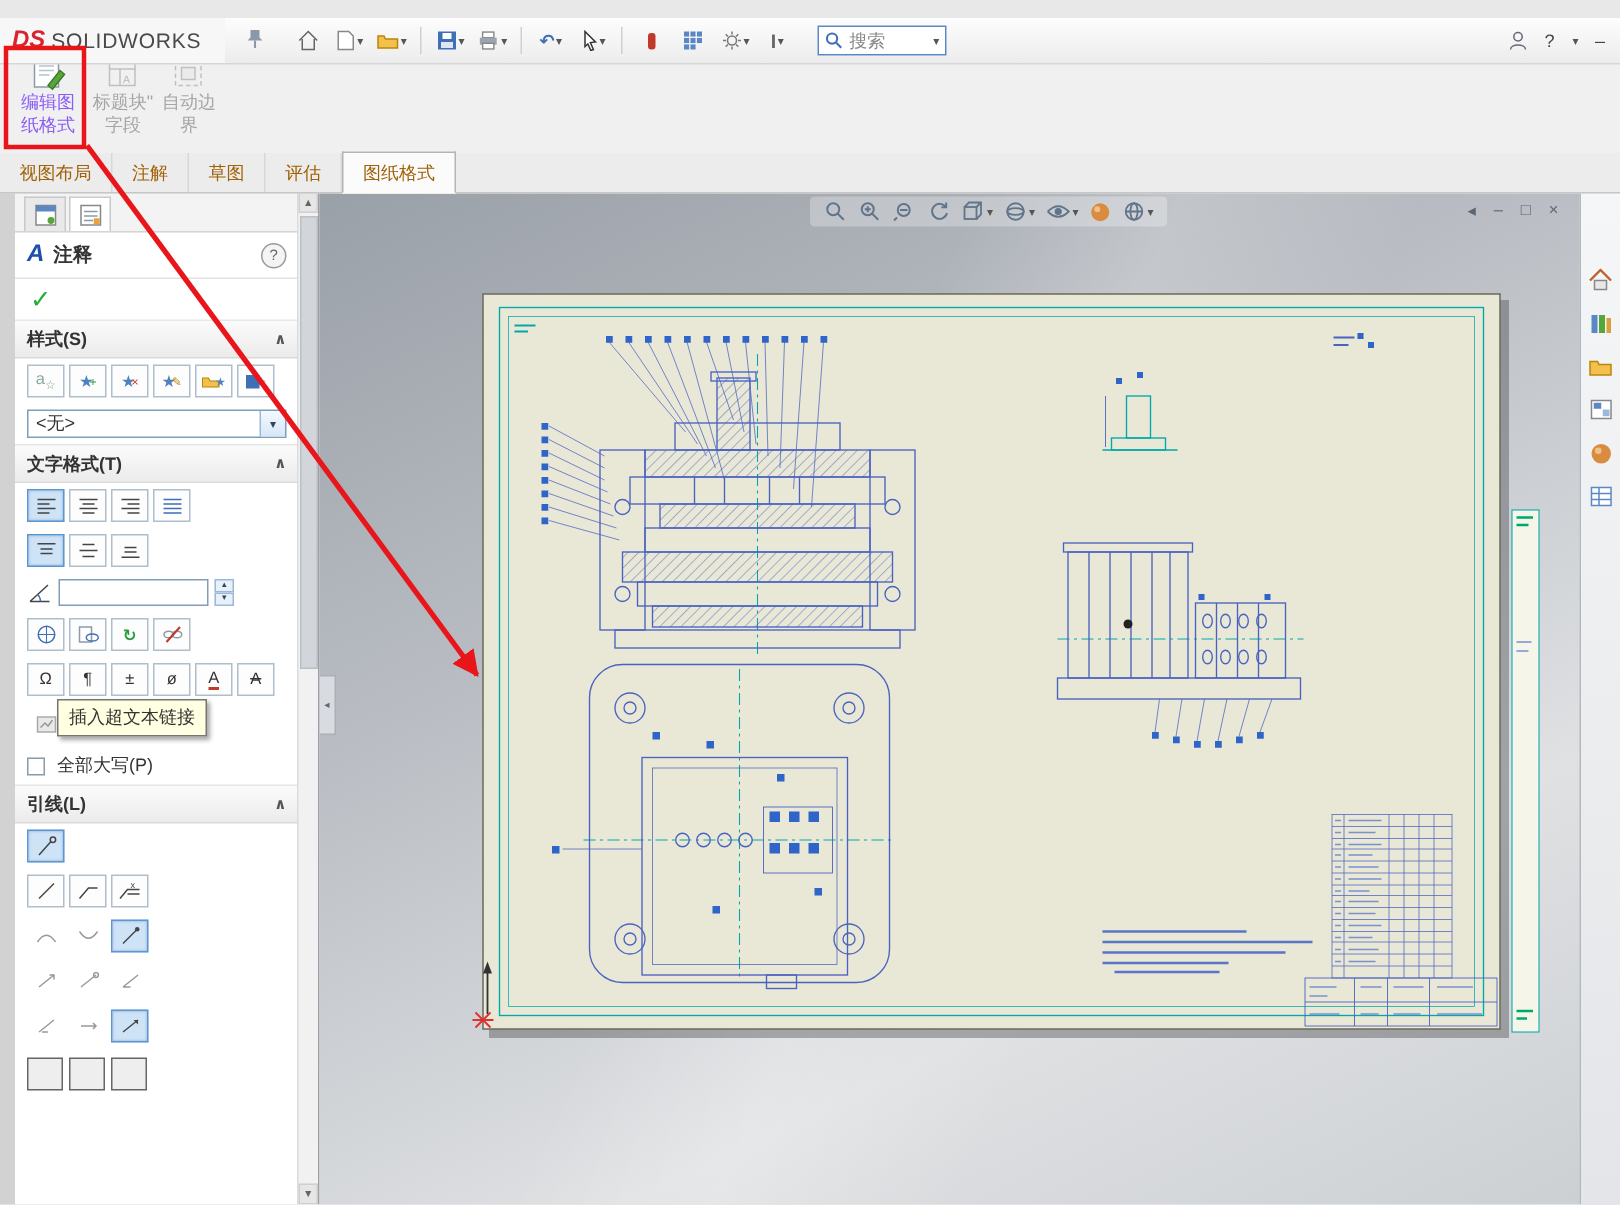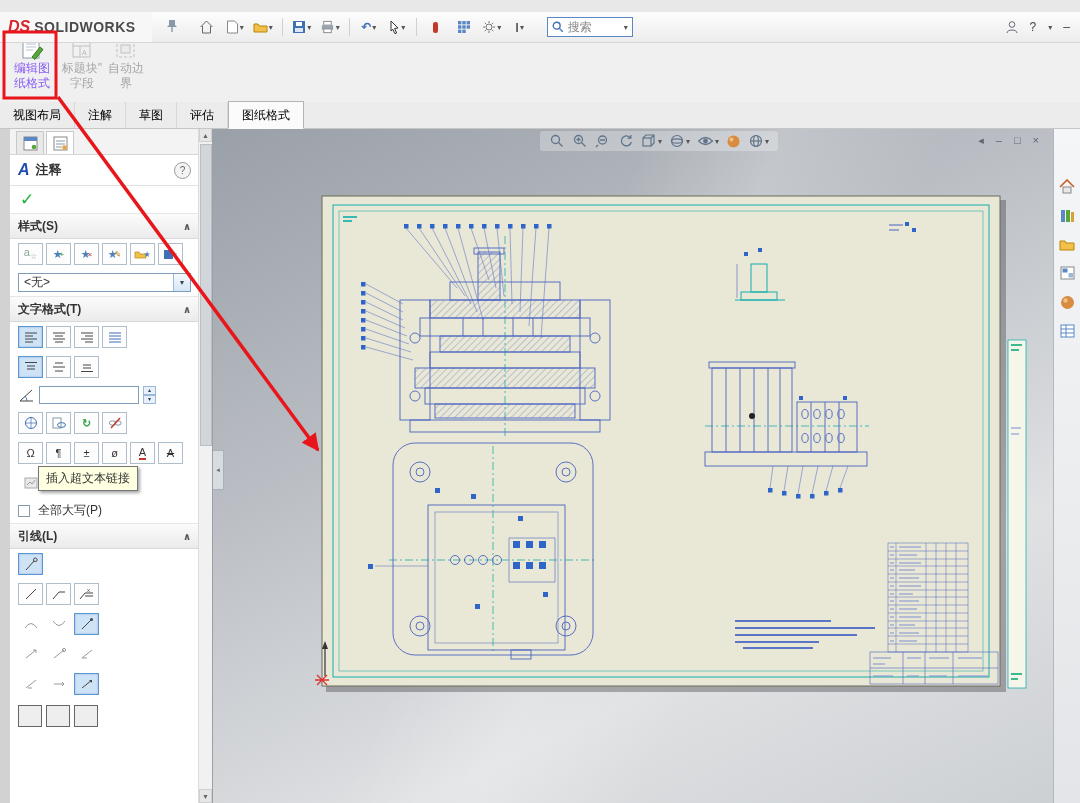--- a/index.html
+++ b/index.html
@@ -3,21 +3,21 @@
 <meta charset="utf-8">
 <style>
   html,body{margin:0;padding:0}
   body{width:1080px;height:803px;overflow:hidden;position:relative;
        font-family:"Liberation Sans","DejaVu Sans",sans-serif;font-size:12px;color:#333;background:#e8e8e8}
   
   .menubar{position:absolute;left:0;top:12px;right:0;height:30px;background:linear-gradient(#fdfdfd,#ececec);
            border-bottom:1px solid #d6d6d6;display:flex;align-items:center;z-index:5}
   .logo{display:flex;align-items:center;gap:4px;padding:0 16px 0 8px;height:100%;background:#f7f7f7}
   .logo-ds{font-weight:bold;font-style:italic;color:#d9232e;font-size:16px}
-  .logo-text{font-weight:bold;color:#4a4a4a;font-size:14px;letter-spacing:.5px}
+  .logo-text{font-weight:normal;color:#4a4a4a;font-size:14px;letter-spacing:.5px}
   .menus{display:flex;margin-left:22px}
   .menu-item{padding:4px 9px;cursor:default;white-space:nowrap}
   .pin{margin:0 10px 0 14px}
   .qt{display:flex;align-items:center;gap:2px;margin-left:6px}
   .tbtn{height:24px;min-width:22px;display:flex;align-items:center;justify-content:center;padding:0 2px}
   .dd{font-size:8px;color:#555;margin-left:1px}
   .sep{width:1px;height:18px;background:#d0d0d0;margin:0 4px}
   .searchbox{width:86px;height:20px;border:1px solid #5b87c5;background:#fff;display:flex;align-items:center;
              padding:0 4px;gap:4px;margin-left:14px;box-sizing:border-box}
   .searchbox .ph{color:#888;flex:1}
@@ -26,21 +26,21 @@
   
   .ribbon{position:absolute;top:30px;left:0;right:0;height:72px;background:#f0f0f0;border-bottom:1px solid #dcdcdc}
   .rbtn{position:absolute;top:5px;width:48px;text-align:center}
   .rbtn .ric{height:26px;display:flex;align-items:flex-end;justify-content:center}
   .rbtn .rlbl{font-size:12px;line-height:15px;color:#8b5cf6}
   .rbtn.disabled .rlbl{color:#a6a6a6}
   
   .tabstrip{position:absolute;top:102px;left:0;right:0;height:26px;background:#ececec;border-bottom:1px solid #c6c6c6;
             display:flex;align-items:stretch;z-index:4}
   .tabs{display:flex;align-items:flex-end}
-  .tab{padding:5px 13px 4px;border-right:1px solid #d8d8d8;color:#000000;white-space:nowrap}
+  .tab{padding:5px 13px 4px;border-right:1px solid #d8d8d8;color:#a16207;white-space:nowrap}
   .tab.active{background:#fbfbfb;border:1px solid #b4b4b4;border-bottom:1px solid #fbfbfb;margin-bottom:-1px}
   .ruler{flex:1;background:#efecdc;border-left:1px solid #c6c6c6;position:relative;overflow:hidden}
   .ruler-marks{display:flex;padding-left:14px}
   .ruler-marks span{width:57.2px;flex:none;font-size:9px;color:#555;padding-top:3px}
   .ruler-ticks{position:absolute;bottom:0;left:0;right:0;height:5px;
                background:repeating-linear-gradient(to right,#9a9a8a 0 1px,transparent 1px 5.72px)}
   
   .left-strip{position:absolute;left:0;top:128px;bottom:0;width:10px;background:#d2d2d2;border-right:1px solid #b2b2b2}
   .panel{position:absolute;left:10px;top:128px;bottom:0;width:203px;background:#fff;border-right:1px solid #9aa0a6;
          box-sizing:border-box;overflow:hidden}

